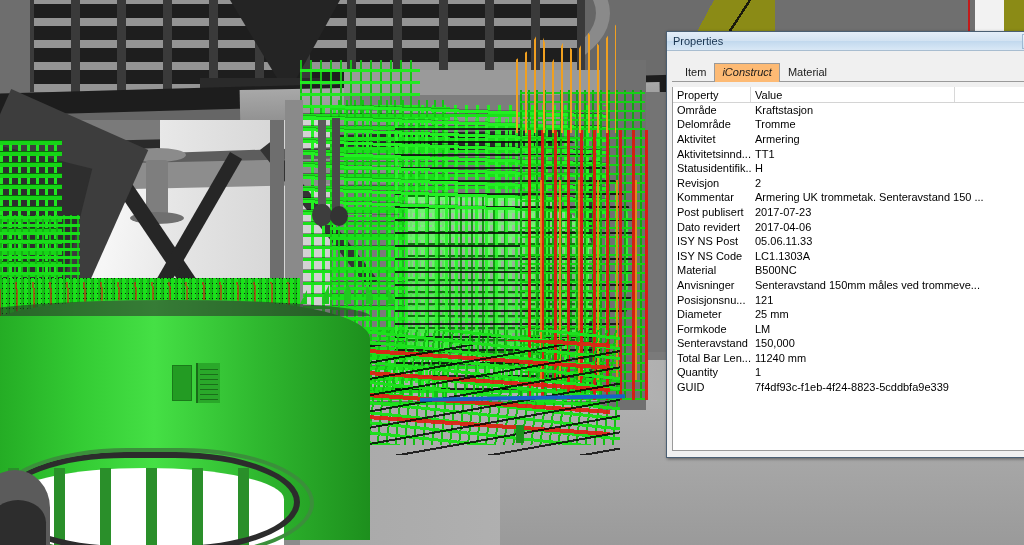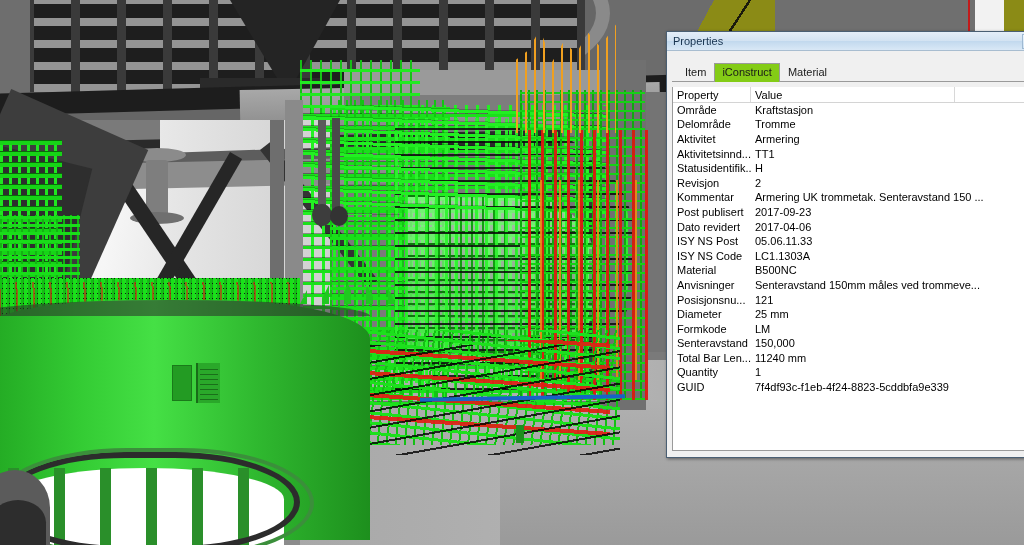--- a/index.html
+++ b/index.html
@@ -453,26 +453,27 @@
     color: #1a1a1a;
     padding: 2px 7px 2px 7px;
     border: 1px solid transparent;
     border-bottom: none;
     cursor: pointer;
     line-height: 13px;
     background: transparent;
     font-family: "Liberation Sans", sans-serif;
   }
   .tab.active {
-    background: #84cc16;
+    background: #fdba74;
     border-color: #9a9a9a;
     margin-bottom: -1px;
     padding-bottom: 3px;
     position: relative;
     z-index: 3;
+    font-style: italic;
   }
 
   .listwrap {
     flex: 1;
     background: #ffffff;
     border: 1px solid #9a9a9a;
     border-top: none;
     margin-top: 5px;
     overflow: hidden;
     position: relative;
@@ -662,21 +663,21 @@
           <div class="grow">
             <div class="gc gc-prop">Revisjon</div>
             <div class="gc gc-value">2</div>
           </div>
           <div class="grow">
             <div class="gc gc-prop">Kommentar</div>
             <div class="gc gc-value">Armering UK trommetak. Senteravstand 150 ...</div>
           </div>
           <div class="grow">
             <div class="gc gc-prop">Post publisert</div>
-            <div class="gc gc-value">2017-09-23</div>
+            <div class="gc gc-value">2017-07-23</div>
           </div>
           <div class="grow">
             <div class="gc gc-prop">Dato revidert</div>
             <div class="gc gc-value">2017-04-06</div>
           </div>
           <div class="grow">
             <div class="gc gc-prop">ISY NS Post</div>
             <div class="gc gc-value">05.06.11.33</div>
           </div>
           <div class="grow">

